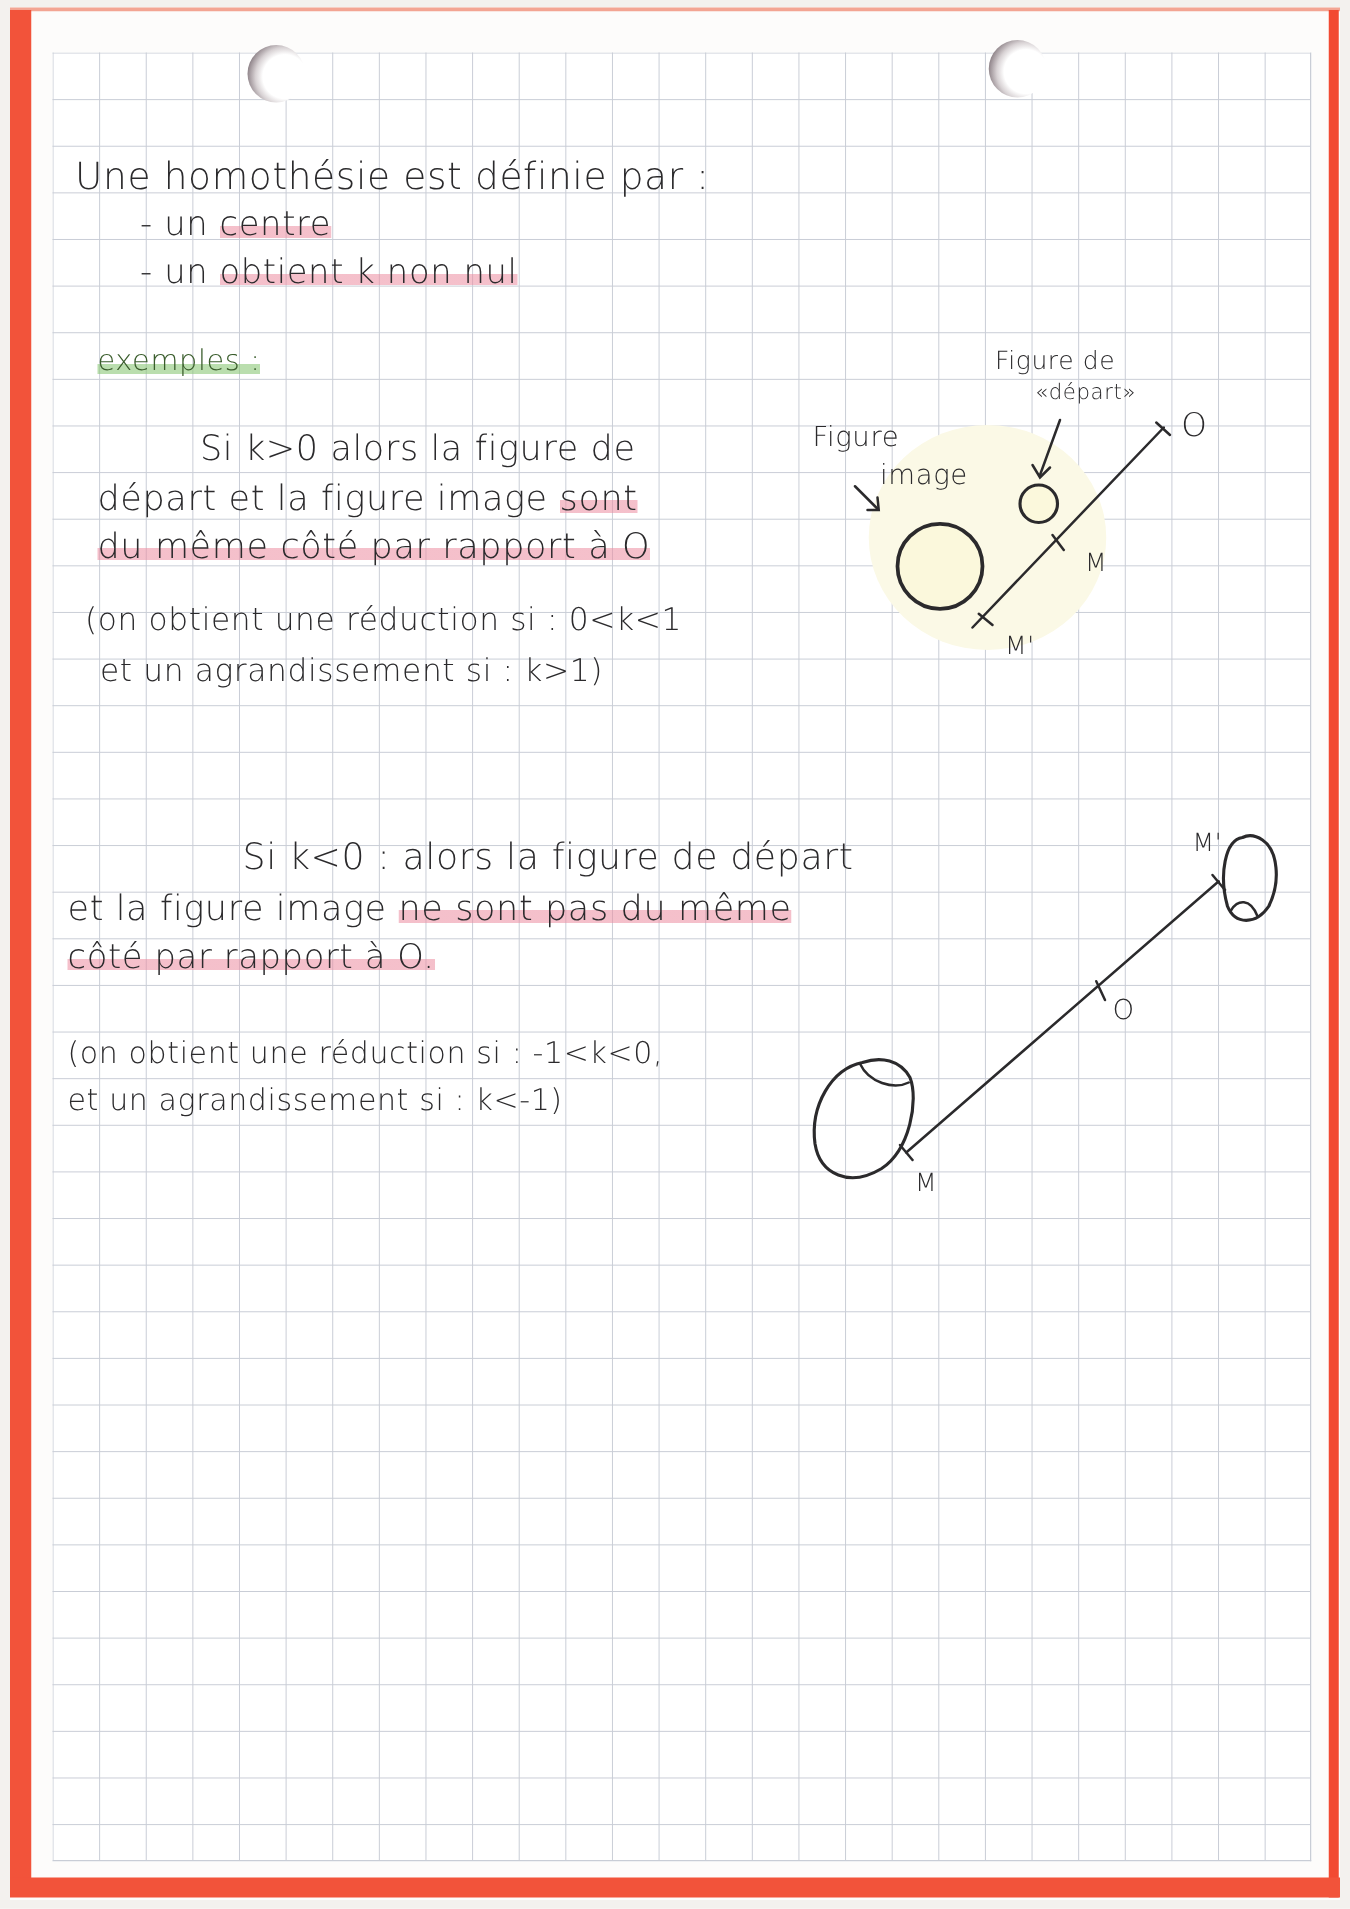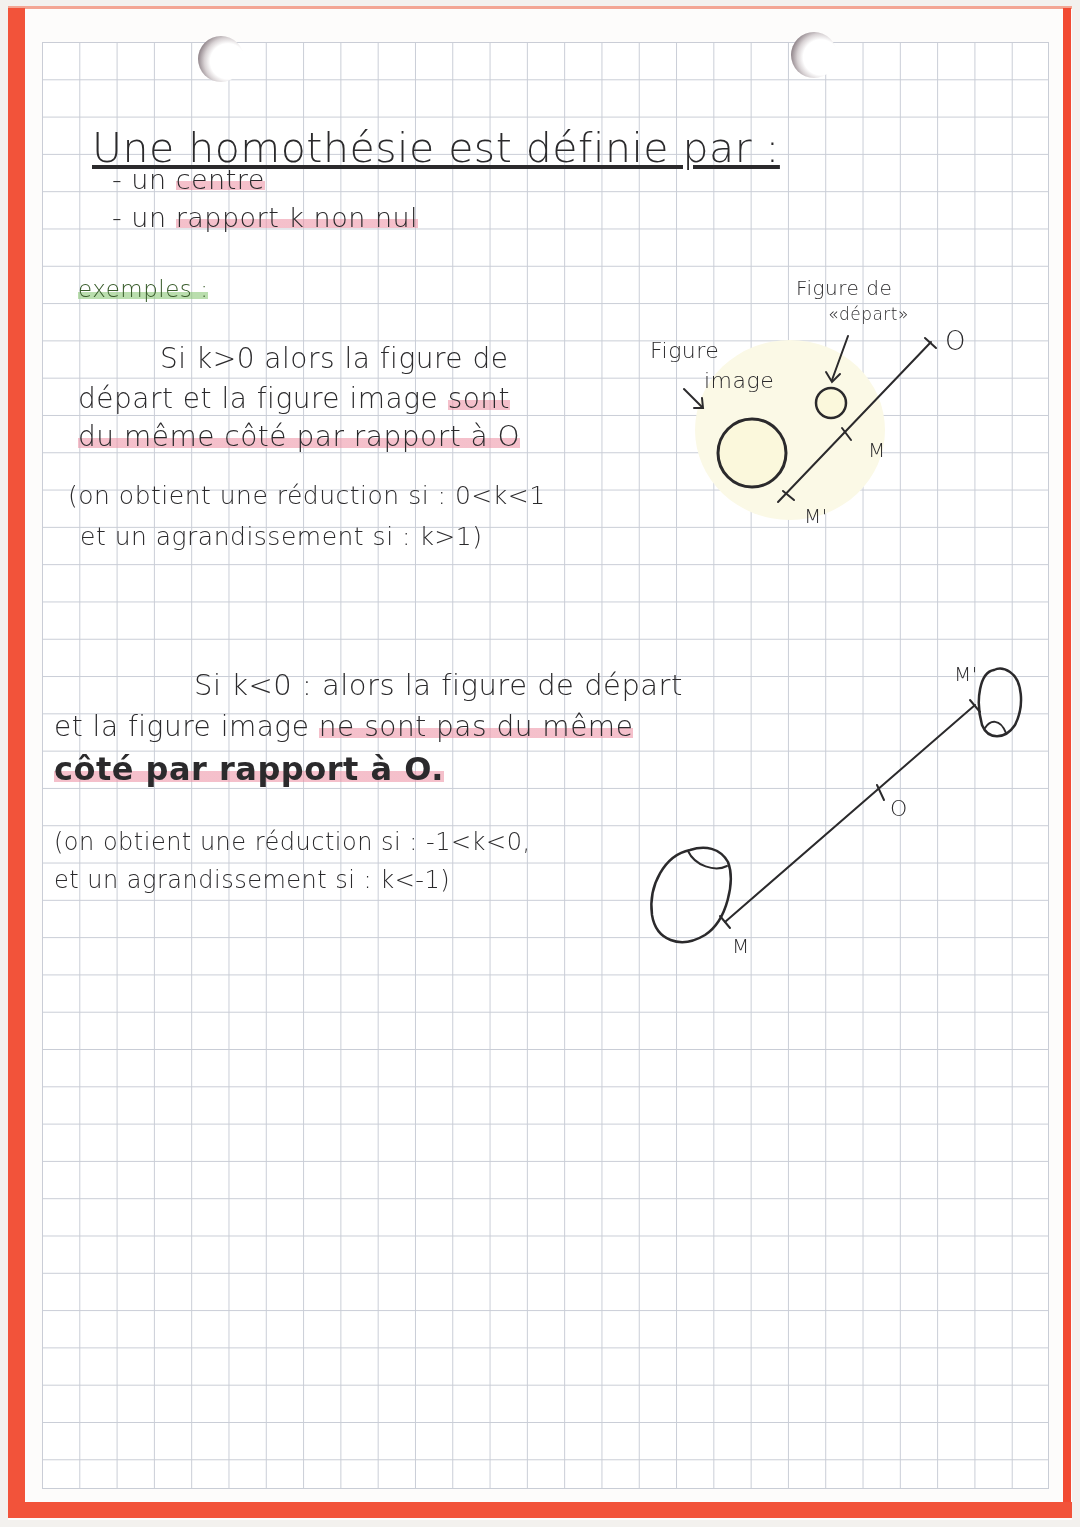--- a/index.html
+++ b/index.html
@@ -45,47 +45,47 @@
 <div class="sheet"></div>
 <div class="border-top"></div>
 <div class="border-left"></div>
 <div class="border-right"></div>
 <div class="border-bottom"></div>
 <div class="grid"></div>
 
 <div class="hole" style="left:198px; top:36px;"></div>
 <div class="hole" style="left:791px; top:32px;"></div>
 
-<div class="hw" style="left:92px; top:124px; font-size:41px;text-decoration:underline;">Une homothésie est définie par :</div>
+<div class="hw" style="left:60px; top:124px; font-size:30px;">Une homothésie est définie par :</div>
 <div class="hw" style="left:112px; top:164px; font-size:27px;text-align:center;">
   <span>- un </span><span class="hl-pink">centre</span>
 </div>
 <div class="hw" style="left:112px; top:202px; font-size:27px;">
-  <span>- un </span><span class="hl-pink">rapport k non nul</span>
+  <span>- un </span><span class="hl-pink">obtient k non nul</span>
 </div>
 
 <div class="hw green-ink" style="left:78px; top:276px; font-size:23px;">
   <span class="hl-green">exemples :</span>
 </div>
 
 <div class="hw" style="left:160px; top:342px; font-size:28px;">Si k&gt;0 alors la figure de</div>
 <div class="hw" style="left:78px; top:382px; font-size:28px;">
   <span>départ et la figure image </span><span class="hl-pink">sont</span>
 </div>
 <div class="hw" style="left:78px; top:420px; font-size:28px;">
   <span class="hl-pink">du même côté par rapport à O</span>
 </div>
 <div class="hw" style="left:68px; top:481px; font-size:25px;">(on obtient une réduction si : 0&lt;k&lt;1</div>
 <div class="hw" style="left:80px; top:522px; font-size:25px;">et un agrandissement si : k&gt;1)</div>
 
 <div class="hw" style="left:146px; top:668px; font-size:29px;margin-left:48px;">Si k&lt;0 : alors la figure de départ</div>
 <div class="hw" style="left:54px; top:710px; font-size:28px;">
   <span>et la figure image </span><span class="hl-pink">ne sont pas du même</span>
 </div>
-<div class="hw" style="left:54px; top:750px; font-size:32px;font-weight:bold;">
+<div class="hw" style="left:54px; top:750px; font-size:27px;">
   <span class="hl-pink">côté par rapport à O.</span>
 </div>
 <div class="hw" style="left:54px; top:828px; font-size:24px;">(on obtient une réduction si : -1&lt;k&lt;0,</div>
 <div class="hw" style="left:54px; top:866px; font-size:24px;">et un agrandissement si : k&lt;-1)</div>
 
 <svg class="drawing" width="1080" height="1527">
   <g stroke="#2b2a2c" fill="none" stroke-linecap="round">
 
     <ellipse cx="790" cy="430" rx="95" ry="90" fill="#fbf9e6" stroke="none"></ellipse>
 

